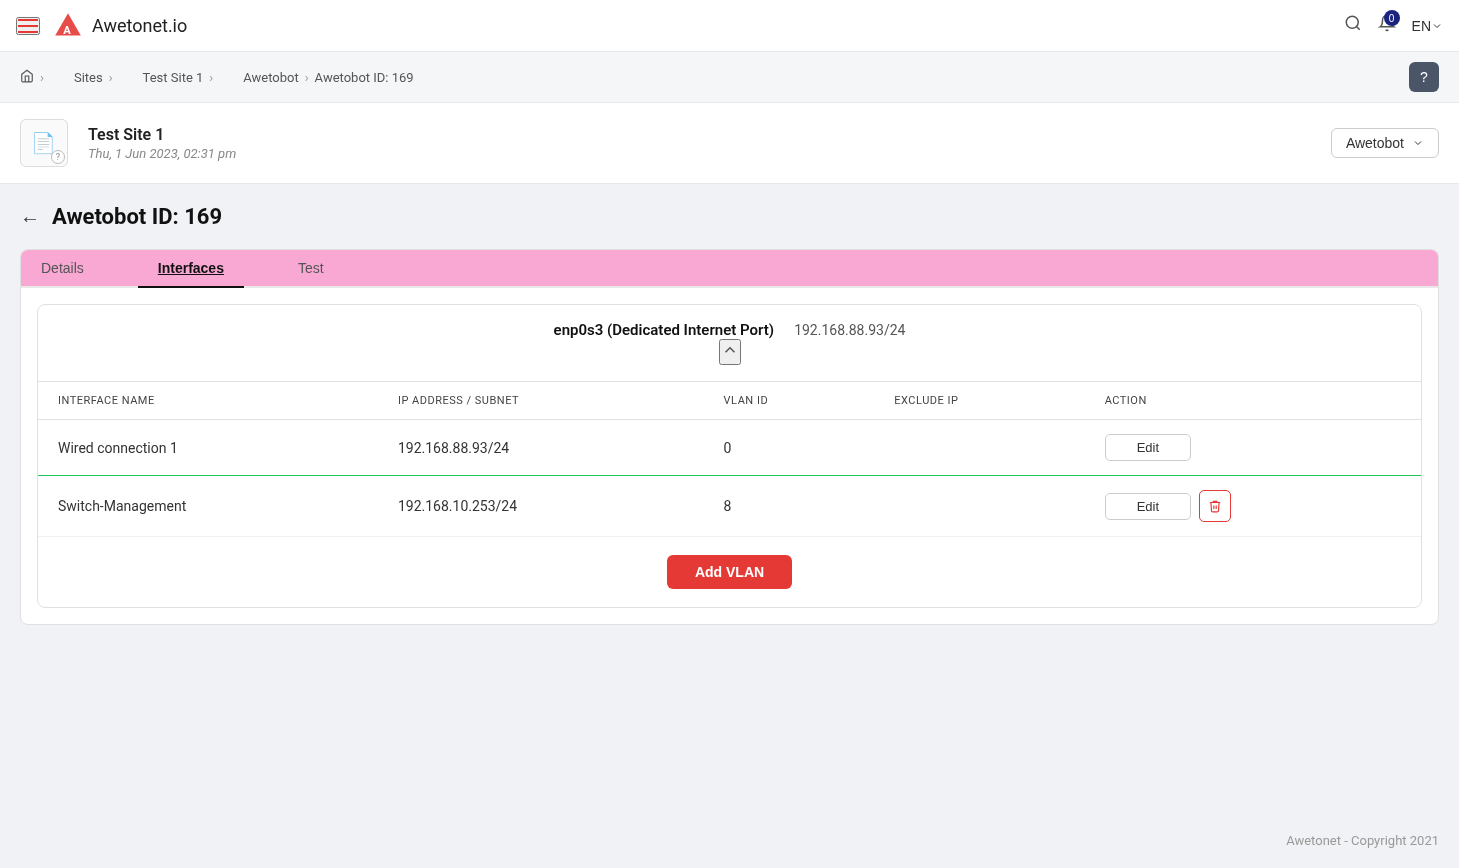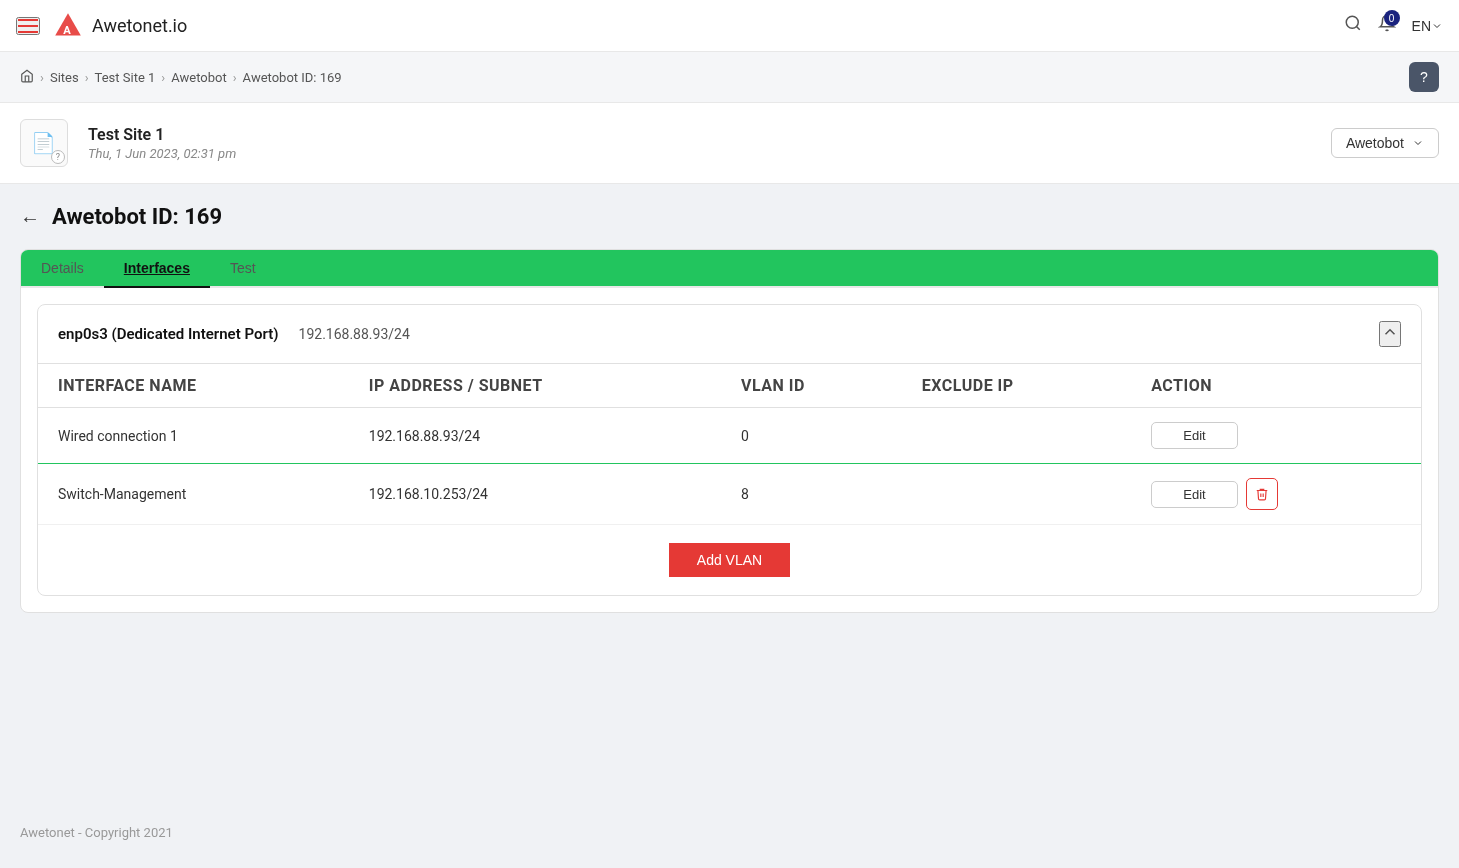--- a/index.html
+++ b/index.html
@@ -34,21 +34,21 @@
     
     .breadcrumb-bar {
       background: #f5f6f8;
       padding: 10px 20px;
       display: flex;
       align-items: center;
       justify-content: space-between;
       border-bottom: 1px solid #e8e8e8;
     }
     .breadcrumb { display: flex; align-items: center; gap: 6px; font-size: 13px; color: #555; }
-    .breadcrumb a { color: #555; text-decoration: none; }
+    .breadcrumb a { color: #555; text-decoration: none; margin-left: 24px; }
     .breadcrumb .sep { color: #999; }
     .help-btn {
       width: 30px; height: 30px;
       background: #4a5568; color: #fff;
       border-radius: 6px; border: none; cursor: pointer;
       font-size: 14px; display: flex; align-items: center; justify-content: center;
     }
 
     
     .page-header-area {
@@ -93,21 +93,22 @@
       margin-bottom: 20px;
     }
     .back-btn { background: none; border: none; cursor: pointer; font-size: 20px; color: #333; }
     .page-title { font-size: 22px; font-weight: 700; color: #111; }
 
     
     .tabs {
       display: flex;
       border-bottom: 2px solid #e8e8e8;
       margin-bottom: 0;
-      background: #22c55e;
+      background: #f9a8d4;
+      gap: 34px;
     }
     .tab {
       padding: 10px 20px;
       cursor: pointer;
       font-size: 14px;
       color: #555;
       border: none;
       background: none;
       border-bottom: 2px solid transparent;
       margin-bottom: -2px;
@@ -125,33 +126,34 @@
       border: 1px solid #e0e0e0;
       border-radius: 8px;
       overflow: hidden;
     }
     .card-header {
       display: flex;
       align-items: center;
       justify-content: space-between;
       padding: 16px 20px;
       border-bottom: 1px solid #e0e0e0;
+      flex-direction: column;
     }
     .card-header-left { display: flex; align-items: center; gap: 20px; }
     .interface-name { font-weight: 600; color: #111; font-size: 15px; }
     .interface-ip { color: #555; font-size: 14px; }
     .chevron-up { font-size: 16px; color: #555; cursor: pointer; }
 
     
     .data-table { width: 100%; border-collapse: collapse; }
     .data-table th {
       text-align: left;
       padding: 12px 20px;
-      font-size: 16px;
-      font-weight: 700;
+      font-size: 11px;
+      font-weight: 400;
       color: #444;
       text-transform: uppercase;
       letter-spacing: 0.5px;
       border-bottom: 1px solid #e0e0e0;
       background: #fff;
     }
     .data-table td {
       padding: 14px 20px;
       font-size: 14px;
       color: #333;
@@ -183,34 +185,34 @@
       display: flex;
       justify-content: center;
       padding: 18px;
       border-top: 1px solid #f0f0f0;
     }
     .add-vlan-btn {
       padding: 9px 28px;
       background: #e53935;
       color: #fff;
       border: none;
-      border-radius: 0;
+      border-radius: 6px;
       cursor: pointer;
       font-size: 14px;
-      font-weight: 400;
+      font-weight: 700;
     }
 
     
     .footer {
-      text-align: left;
+      text-align: right;
       padding: 20px;
       color: #999;
       font-size: 13px;
       position: fixed;
-      bottom: 8px;
+      bottom: 0;
       width: 100%;
       background: #f0f2f5;
     }
 
     
     .logo-svg { width: 32px; height: 32px; }
   </style>
 </head>
 <body>
 

